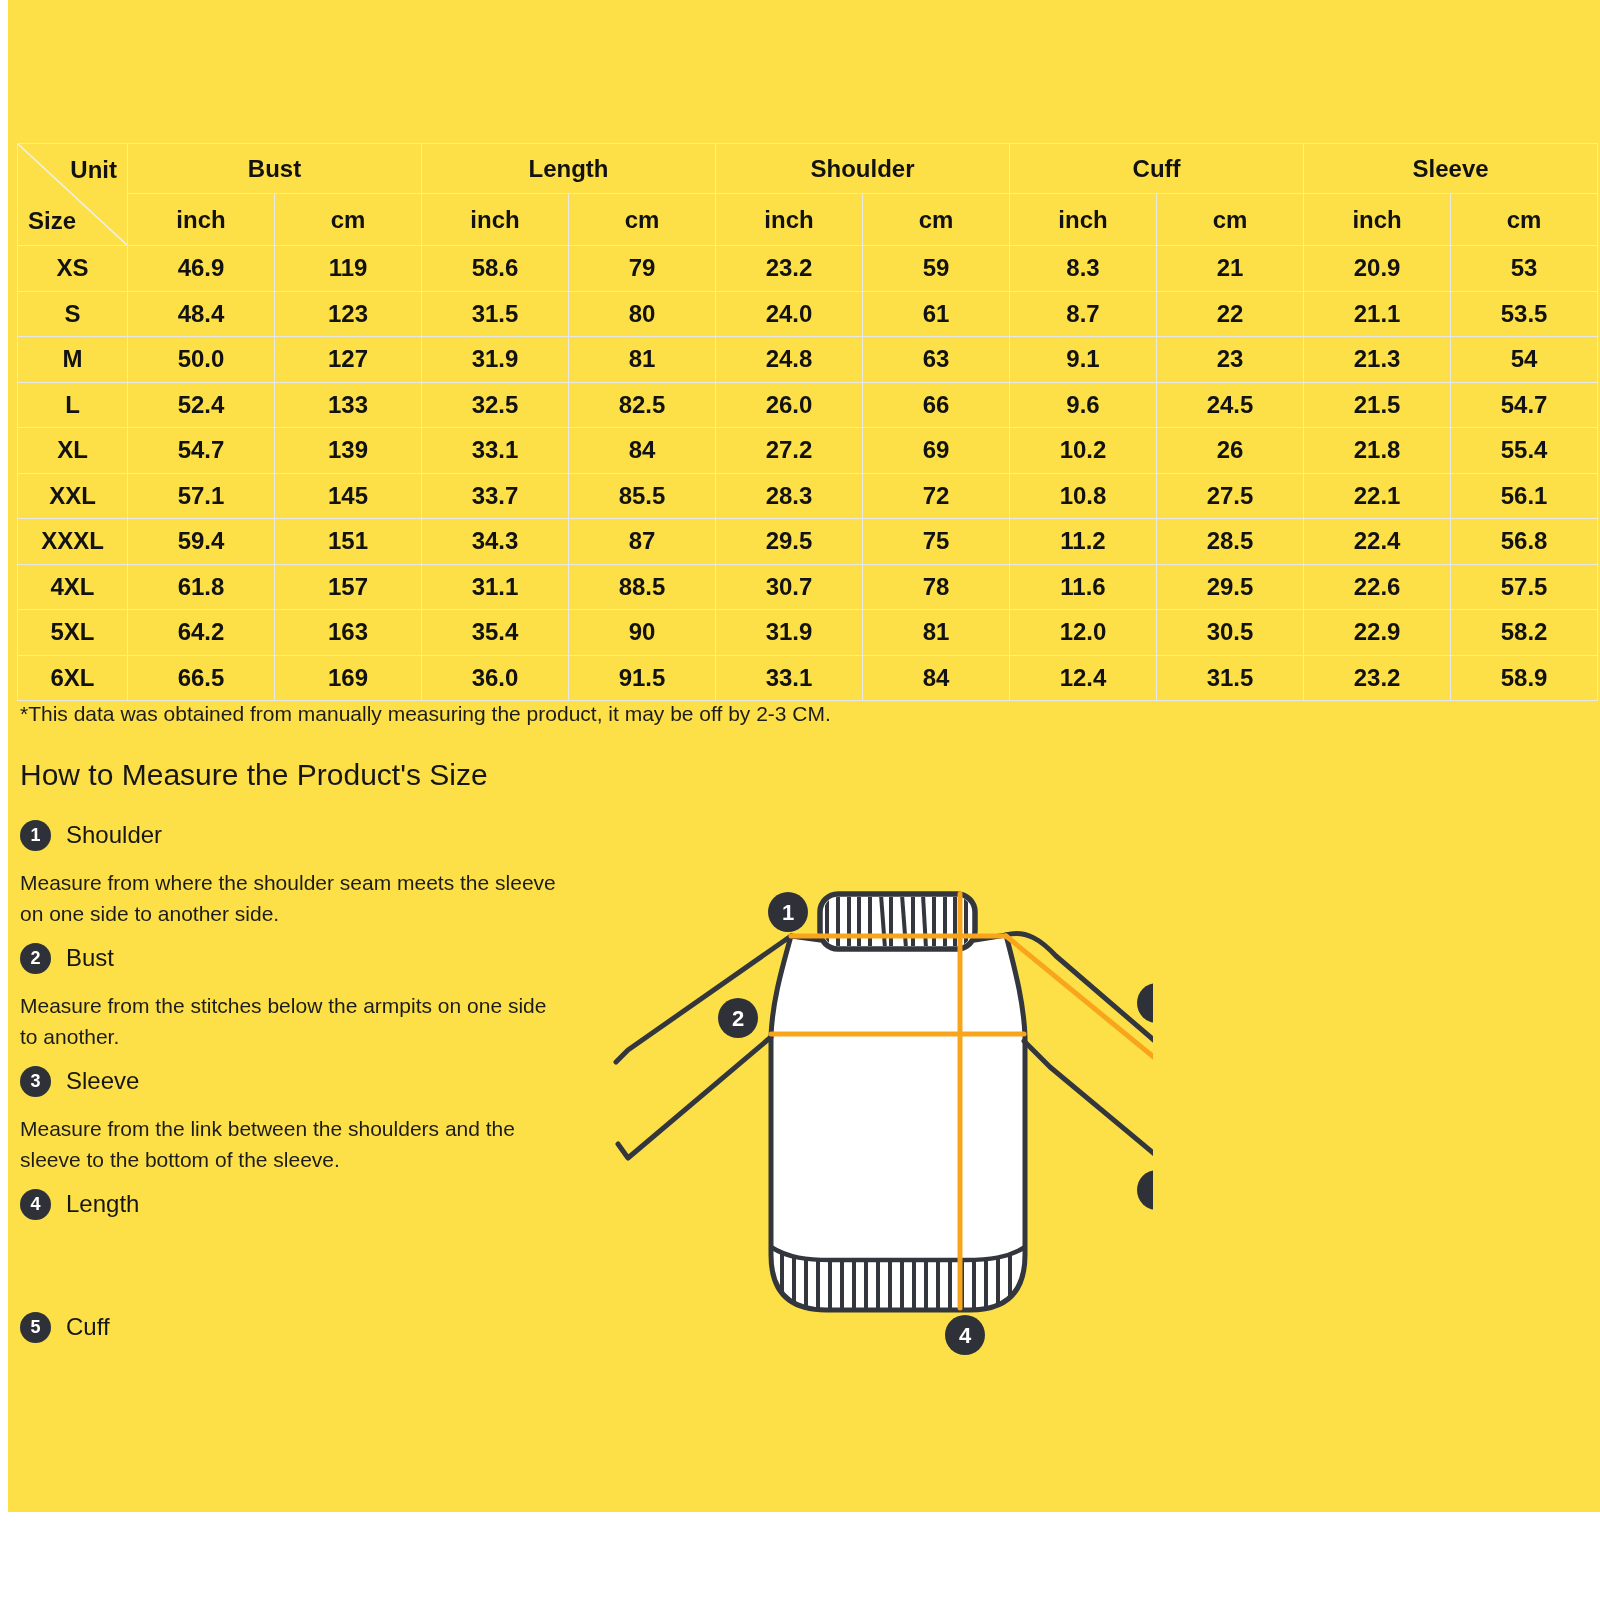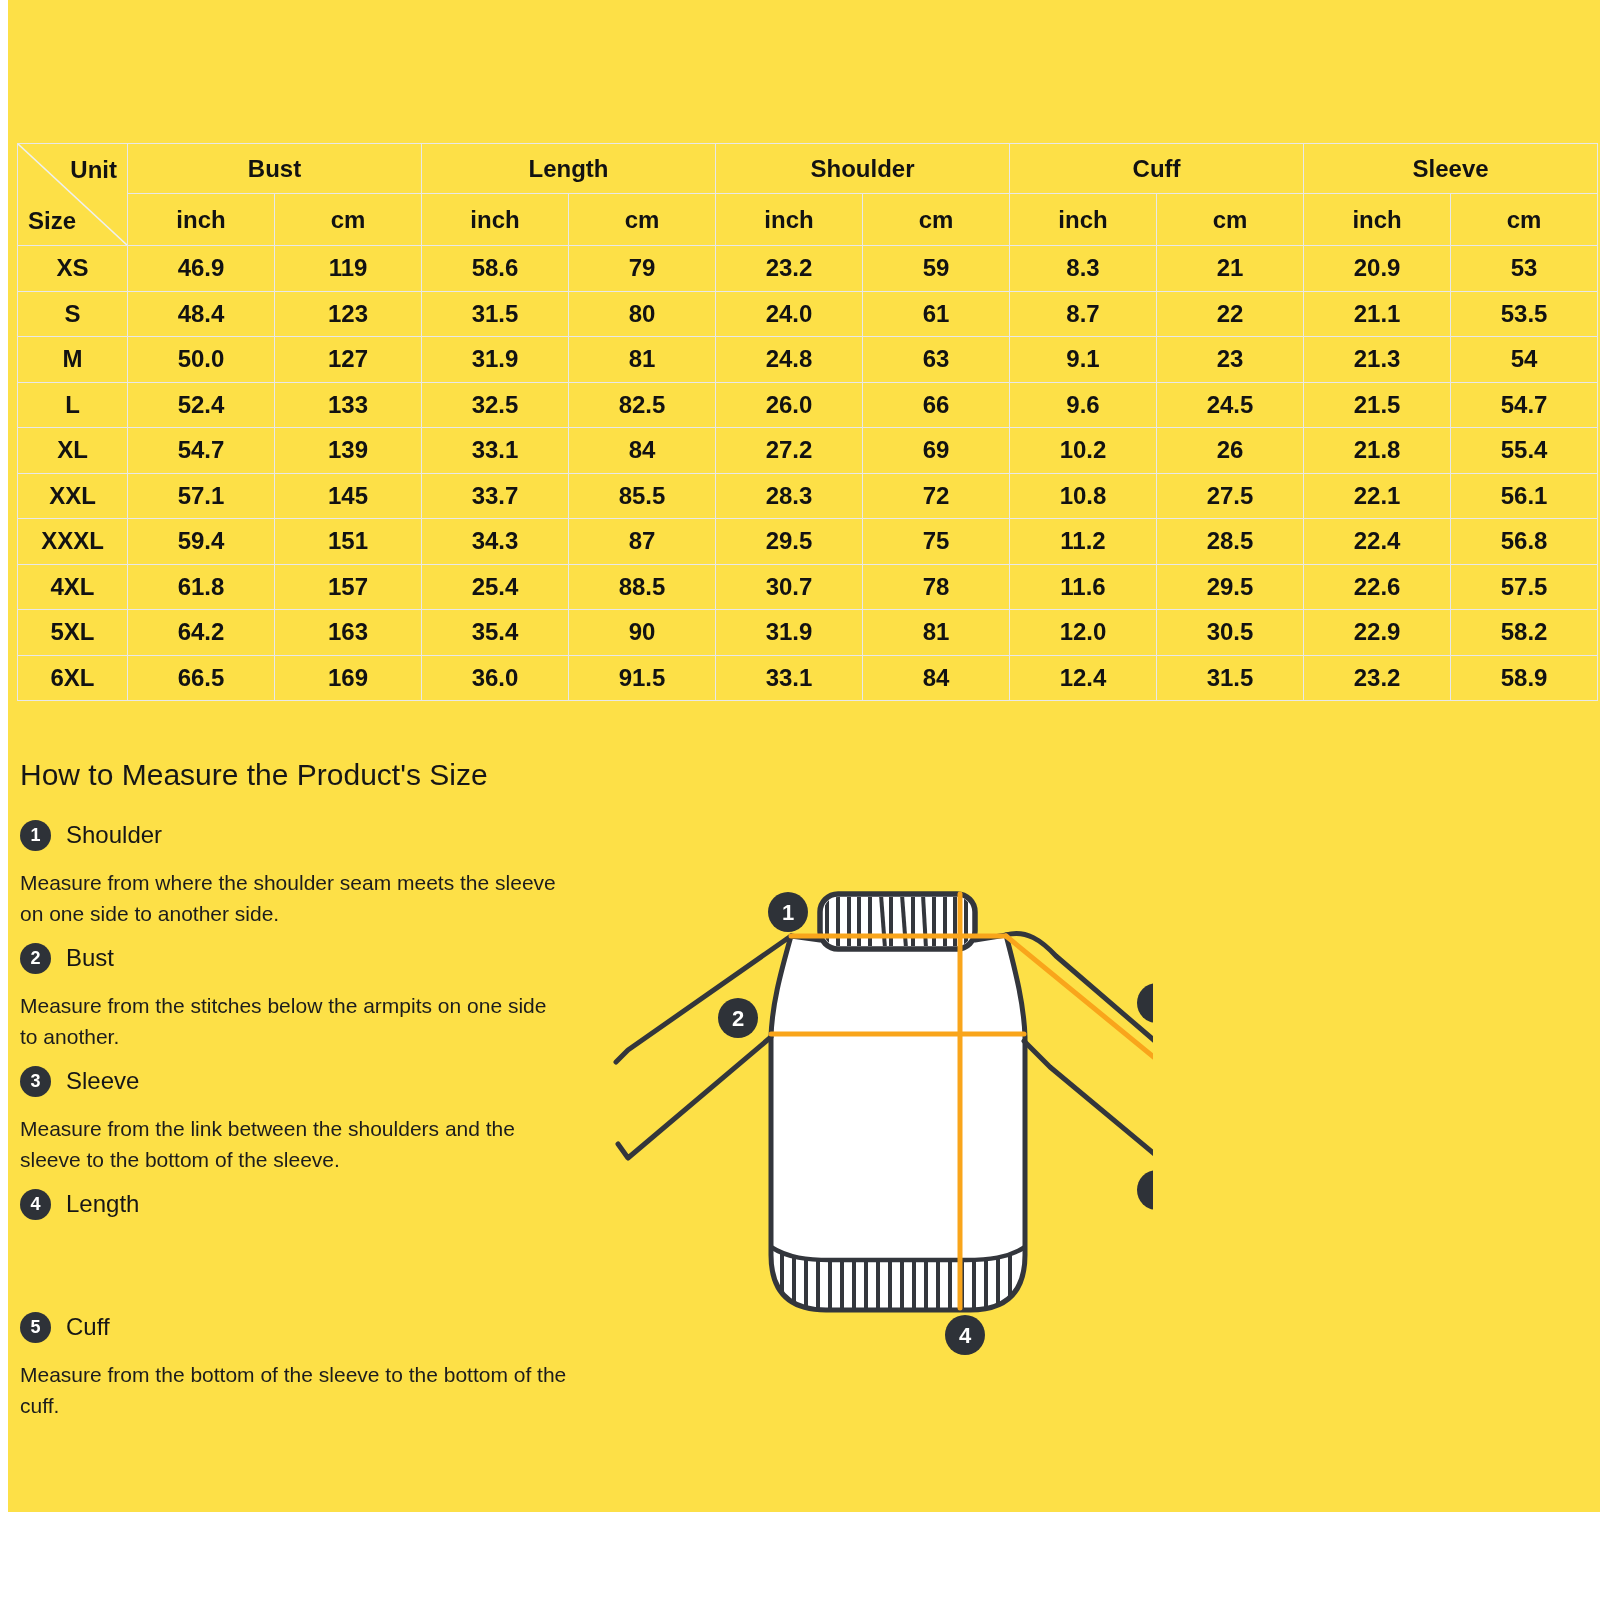--- a/index.html
+++ b/index.html
@@ -172,21 +172,21 @@
         <td>75</td>
         <td>11.2</td>
         <td>28.5</td>
         <td>22.4</td>
         <td>56.8</td>
       </tr>
       <tr>
         <th>4XL</th>
         <td>61.8</td>
         <td>157</td>
-        <td>25.4</td>
+        <td>31.1</td>
         <td>88.5</td>
         <td>30.7</td>
         <td>78</td>
         <td>11.6</td>
         <td>29.5</td>
         <td>22.6</td>
         <td>57.5</td>
       </tr>
       <tr>
         <th>5XL</th>
@@ -210,20 +210,21 @@
         <td>33.1</td>
         <td>84</td>
         <td>12.4</td>
         <td>31.5</td>
         <td>23.2</td>
         <td>58.9</td>
       </tr>
     </tbody>
   </table>
 
+  <p class="table-note">*This data was obtained from manually measuring the product, it may be off by 2-3 CM.</p>
 
   <h2 class="howto-title">How to Measure the Product's Size</h2>
 
   <div class="hm-item" style="top:819px">
     <span class="hm-badge">1</span>
     <span class="hm-label">Shoulder</span>
   </div>
   <p class="hm-desc" style="top:867px">Measure from where the shoulder seam meets the sleeve on one side to another side.</p>
 
   <div class="hm-item" style="top:942px">
@@ -240,21 +241,20 @@
 
   <div class="hm-item" style="top:1188px">
     <span class="hm-badge">4</span>
     <span class="hm-label">Length</span>
   </div>
 
   <div class="hm-item" style="top:1311px">
     <span class="hm-badge">5</span>
     <span class="hm-label">Cuff</span>
   </div>
-  <p class="hm-desc" style="top:1359px">Measure from the bottom of the sleeve to the bottom of the cuff.</p>
 
   <svg class="diagram" viewBox="0 0 585 512">
     <defs>
       <clipPath id="hemClip">
         <path d="M 203,400 C 220,412 240,415 262,415 L 398,415 C 420,415 440,412 457,400 L 457,410 Q 457,465 402,465 L 258,465 Q 203,465 203,410 Z"></path>
       </clipPath>
       <clipPath id="collarClip">
         <rect x="256" y="52" width="147" height="49" rx="14"></rect>
       </clipPath>
     </defs>

